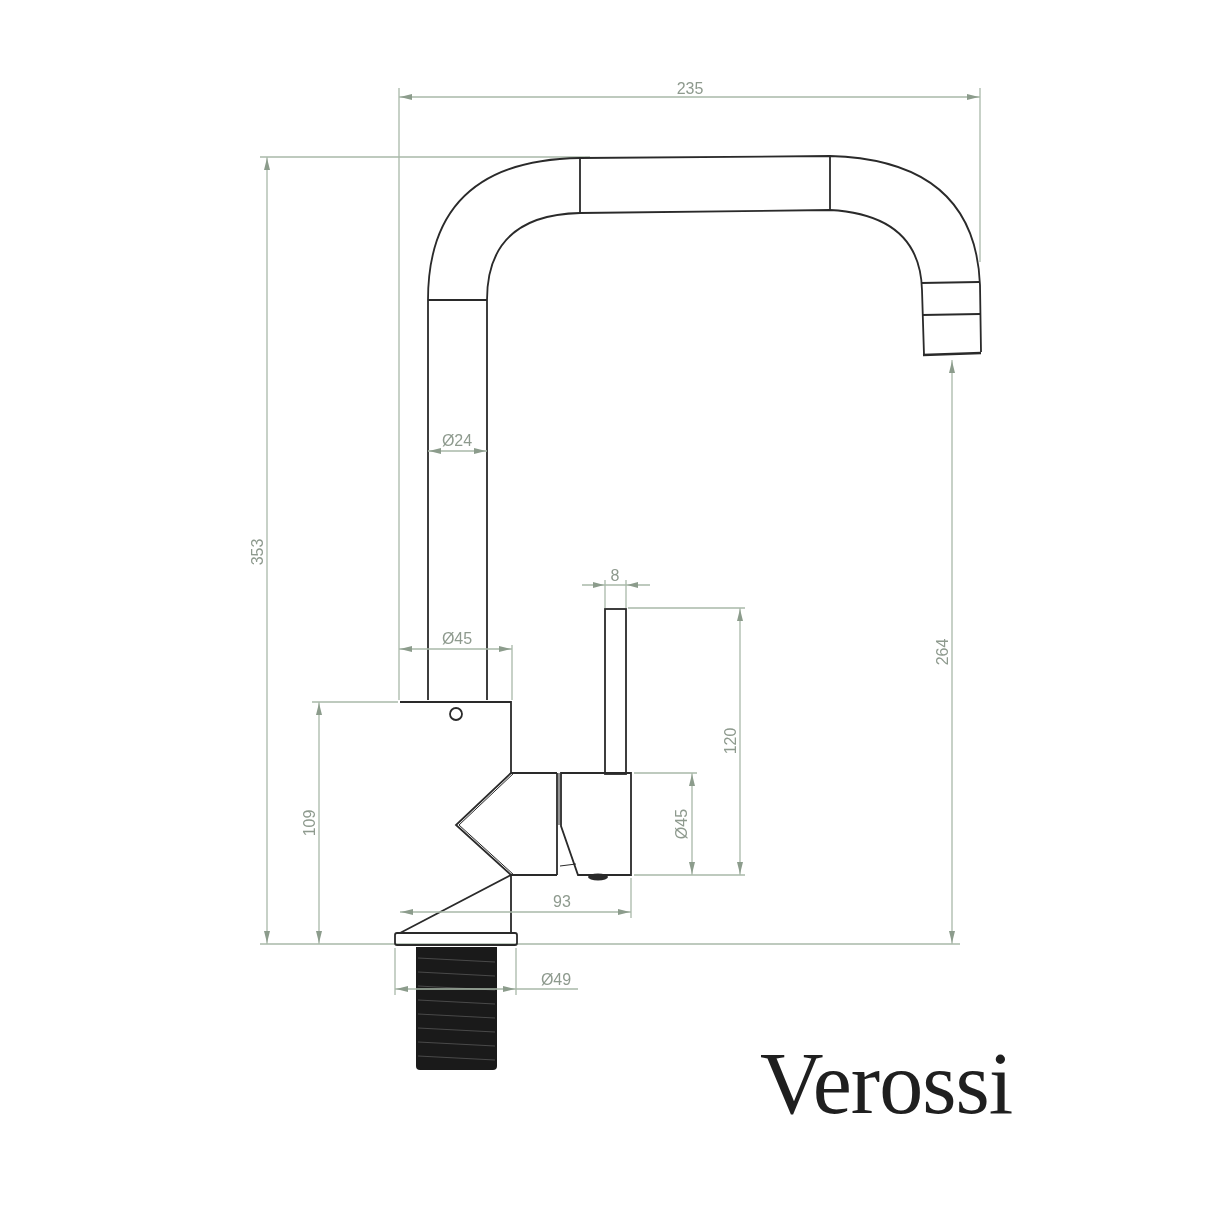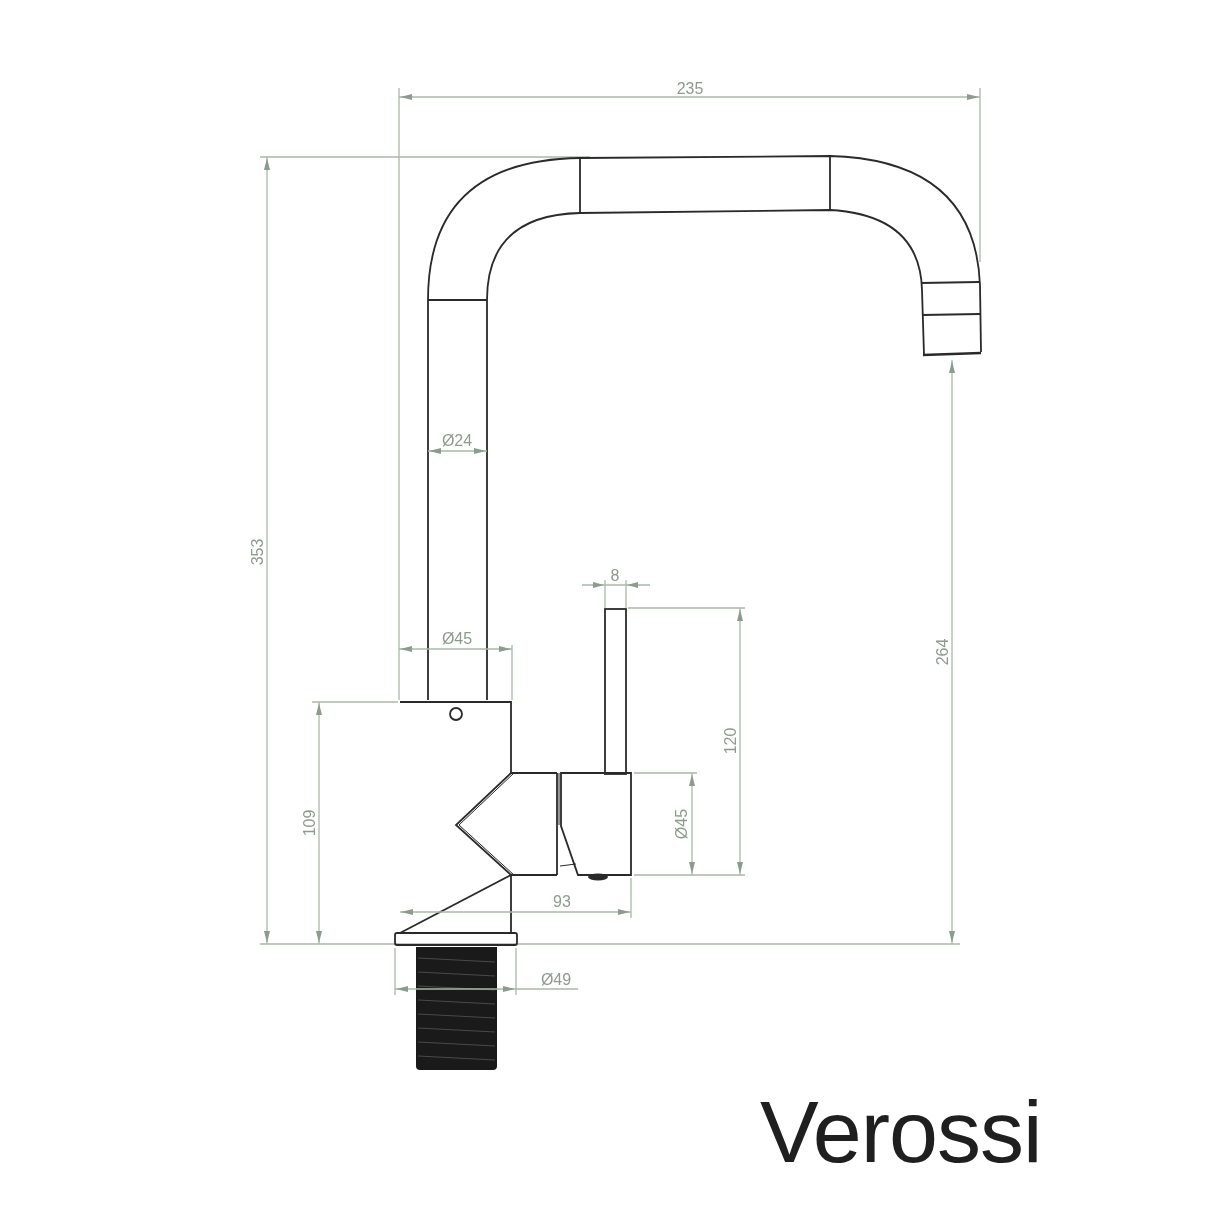--- a/index.html
+++ b/index.html
@@ -4,22 +4,22 @@
   <style>
     html, body { margin: 0; padding: 0; background: #ffffff; }
     body { width: 1214px; height: 1214px; position: relative; overflow: hidden; }
     #drawing { position: absolute; left: 0; top: 0; width: 1214px; height: 1214px; }
     .dim { stroke: #a9b8a9; stroke-width: 1.3; fill: none; }
     .arrow { fill: #8c9c8c; stroke: none; }
     .part { stroke: #2a2a2a; stroke-width: 1.8; fill: none; }
     .label { font-family: "Liberation Sans", sans-serif; font-size: 16px; fill: #8e9a8e; }
     .thread { fill: #1a1a1a; }
     .brand {
-      position: absolute; left: 760px; top: 1088px;
-      font-family: Liberation Sans, sans-serif;
+      position: absolute; left: 760px; top: 1040px;
+      font-family: Liberation Serif, serif;
       font-size: 88px; color: #1f1f1f; letter-spacing: -1px; line-height: 1;
     }
   </style>
 </head>
 <body>
 
 <svg id="drawing" viewBox="0 0 1214 1214" xmlns="http://www.w3.org/2000/svg">
 
   <g>
     <line class="dim" x1="399" y1="88" x2="399" y2="700"></line>

